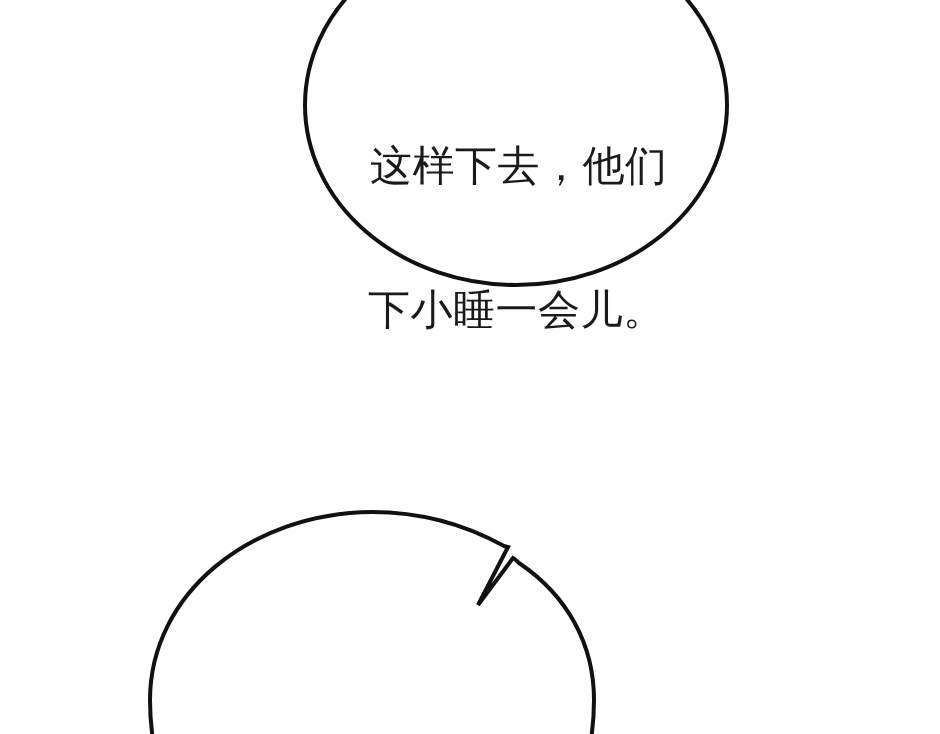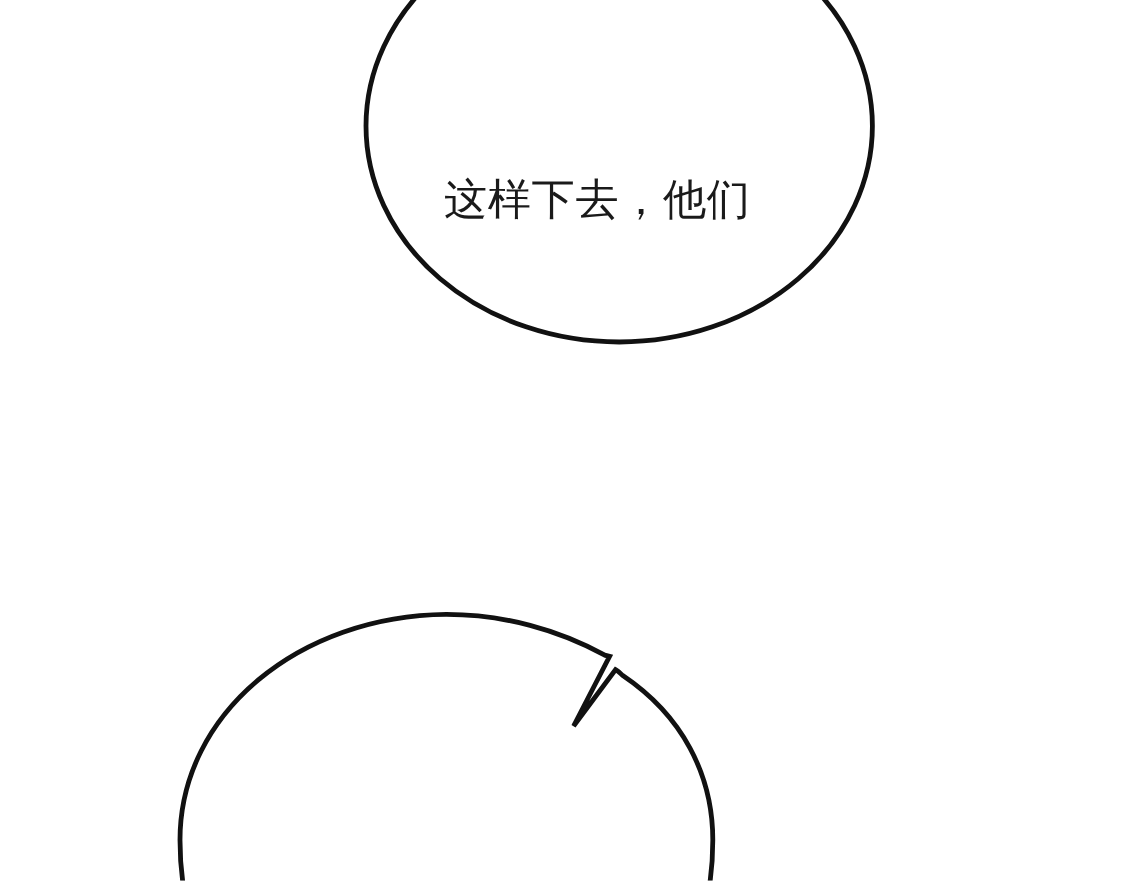--- a/index.html
+++ b/index.html
@@ -29,21 +29,21 @@
     color: #1a1a1a;
     font-family: "Liberation Sans", "DejaVu Sans", sans-serif;
     font-weight: 400;
     white-space: pre;
     letter-spacing: 0.5px;
   }
   
   #bubble-1-text {
     left: 368px;
     top: 46px;
-    font-size: 36px;
+    font-size: 42px;
     line-height: 48px;
     text-align: left;
   }
   #bubble-1-text .line-1 { padding-left: 2px; }
   #bubble-1-text .line-2 { padding-left: 0px; }
   #bubble-1-text .line-3 { padding-left: 0px; }
 
   
   #bubble-2-text {
     left: 258px;
@@ -78,20 +78,21 @@
                C 568 596, 594 645, 594 700
                C 594 740, 586 770, 572 800
                L 172 800
                C 158 770, 150 740, 150 700
                Z" fill="#ffffff" stroke="#111111" stroke-width="4" stroke-linejoin="miter" stroke-linecap="round" vector-effect="non-scaling-stroke"></path>
     </g>
   </svg>
 
   <div id="bubble-1-text" class="bubble-text">
     <span class="tline line-1">这样下去，他们</span>
+    <span class="tline line-3">下小睡一会儿。</span>
   </div>
 
   <div id="bubble-2-text" class="bubble-text">
     <span class="tline line-1">啊，抱歉。我</span>
     
   </div>
 
 </div>
 
 </body></html>

